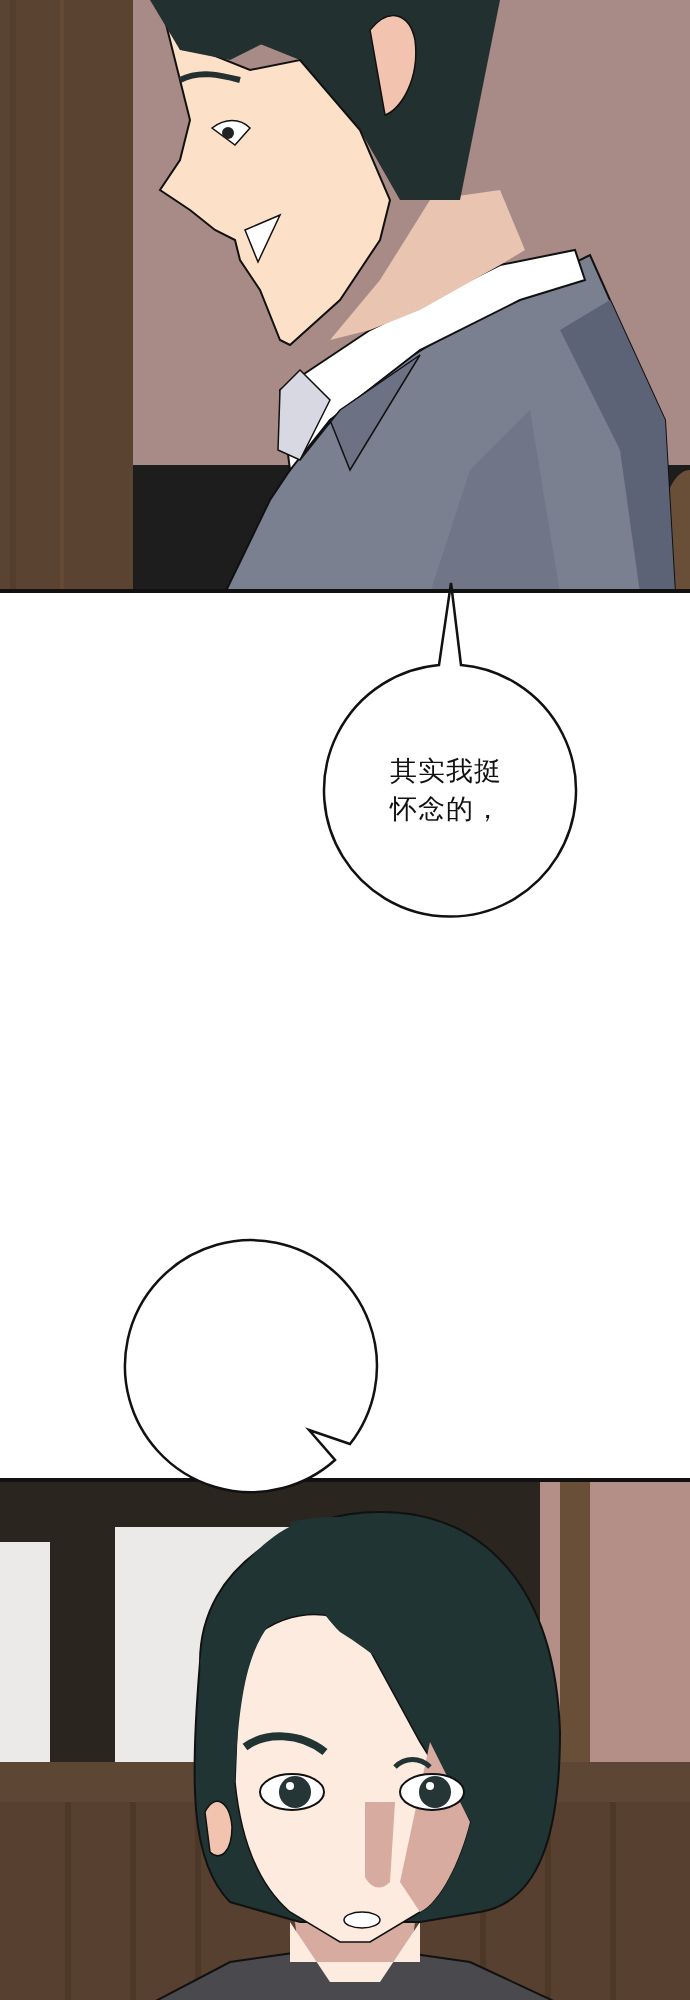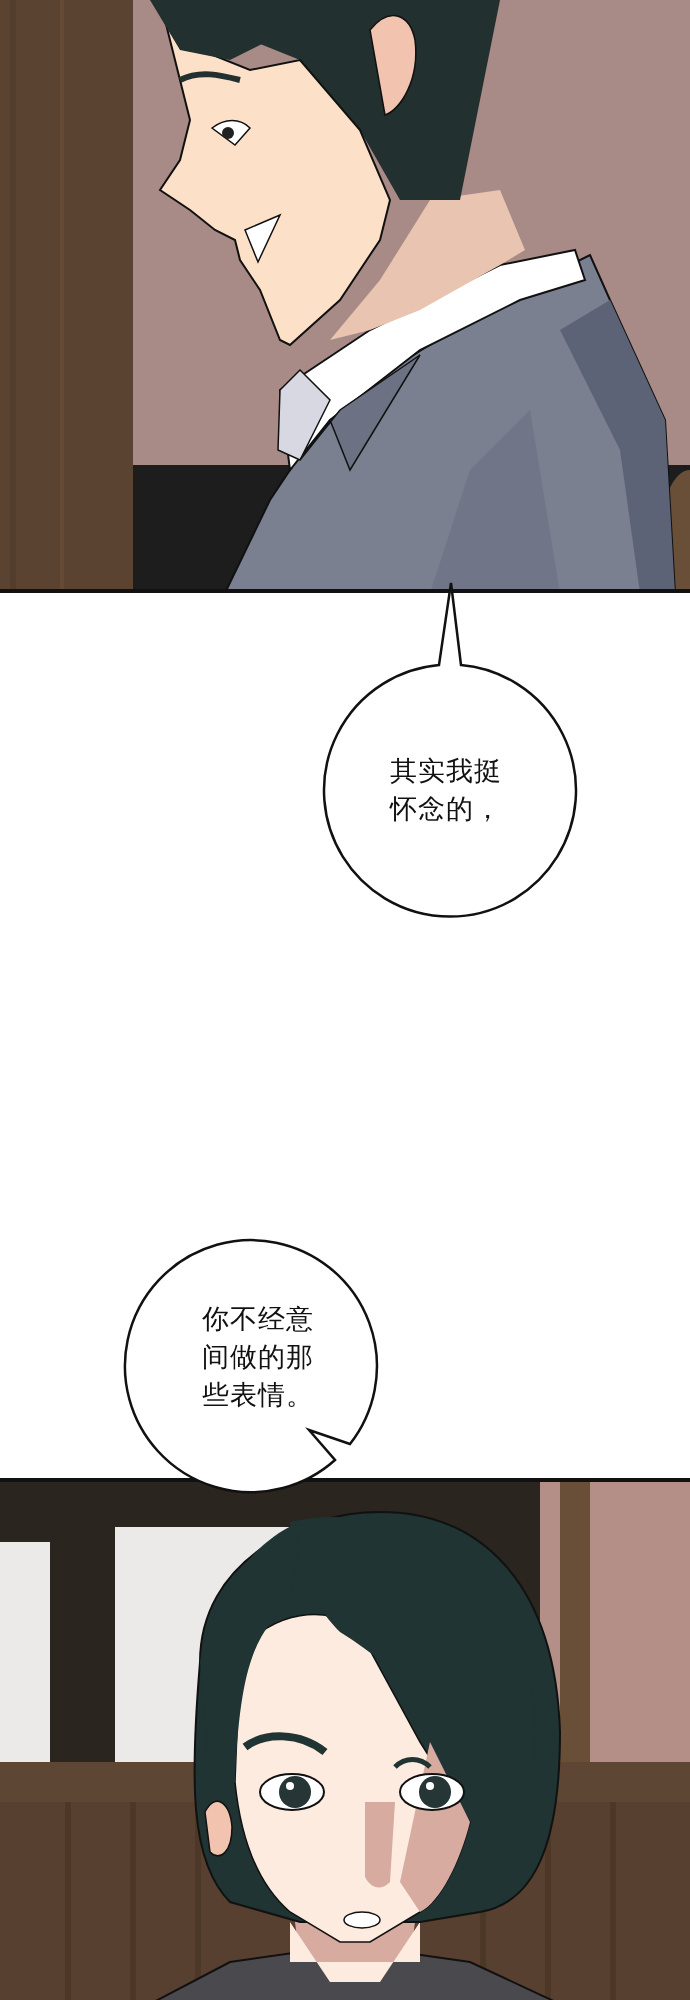--- a/index.html
+++ b/index.html
@@ -118,16 +118,13 @@
       <path d="M439 665 A126 126 0 1 0 461 665 L451 583 Z" fill="#ffffff" stroke="#111" stroke-width="2.5" stroke-linejoin="miter"></path>
     </g>
 
     <g>
       <path d="M350 1444 L309 1430 L335 1460 A126 126 0 1 1 350 1444 Z" fill="#ffffff" stroke="#111" stroke-width="2.5" stroke-linejoin="miter"></path>
     </g>
   </svg>
 
   <div class="bubble-text" style="left:390px; top:752px;">其实我挺
 怀念的，</div>
-  <div class="bubble-text" style="left:202px; top:1300px;">你不经意
-间做的那
-些表情。</div>
 </div>
 
 </body></html>

